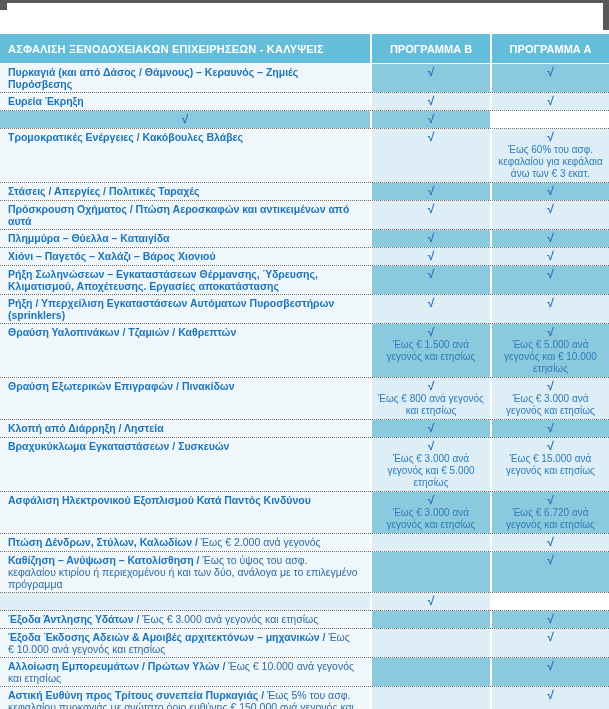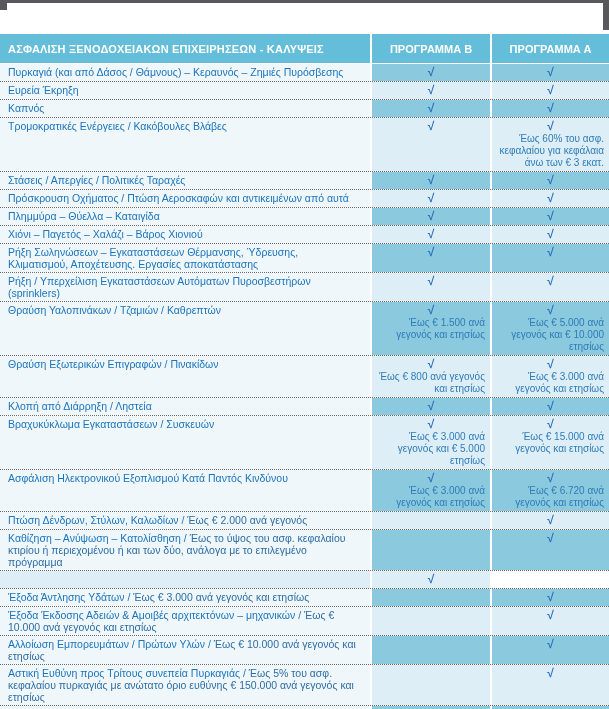--- a/index.html
+++ b/index.html
@@ -10,27 +10,27 @@
   .grid{display:grid;grid-template-columns:370px 118px 1fr;column-gap:2px;}
   .thead{margin-bottom:1px;}
   .th{background:#65bed9;color:#ffffff;font-weight:bold;font-size:11px;display:flex;align-items:center;min-height:29px;margin-top:31px;}
   .th.title{padding-left:8px;letter-spacing:.2px;}
   .th.center{justify-content:center;}
   .tbody{border-bottom:1px dotted #6a6a6a;}
   .row{border-top:1px dotted #6a6a6a;}
   .tbody .row:first-child{border-top:none;}
   .cell{padding:2px 4px;}
   .cell.left{background:#eff7fb;padding-left:8px;padding-right:12px;font-size:10.5px;line-height:12px;}
-  .lbl-bold{font-weight:normal;color:#1b74bc;text-align:right;}
+  .lbl-bold{font-weight:bold;color:#1b74bc;text-align:right;}
   .lbl-rest{font-weight:normal;color:#2e6da4;}
   .prog{text-align:center;font-size:10px;line-height:12px;color:#2e7cb8;display:flex;flex-direction:column;justify-content:flex-start;}
   .prog.medium{background:#8ac9de;}
   .prog.light{background:#ddeef6;}
   .check{color:#2a6fbc;font-size:12px;line-height:13px;font-weight:bold;}
-  .note{padding:0 1px;text-align:right;}
+  .note{padding:0 1px;}
 </style>
 </head>
 <body>
 
 <div class="wrap">
   <div class="topline"></div>
   <div class="corner-left"></div>
   <div class="corner-right"></div>
 
   <div class="grid thead">
@@ -52,21 +52,20 @@
       <div class="grid row">
         <div class="cell left"><span class="lbl-bold">Ευρεία Έκρηξη</span></div>
         <div class="cell prog light">
           <div class="check">√</div>
         </div>
         <div class="cell prog light">
           <div class="check">√</div>
         </div>
       </div>
       <div class="grid row">
-        <div class="cell left"><span class="lbl-bold">Καπνός</span></div>
         <div class="cell prog medium">
           <div class="check">√</div>
         </div>
         <div class="cell prog medium">
           <div class="check">√</div>
         </div>
       </div>
       <div class="grid row">
         <div class="cell left"><span class="lbl-bold">Τρομοκρατικές Ενέργειες / Κακόβουλες Βλάβες</span></div>
         <div class="cell prog light">

